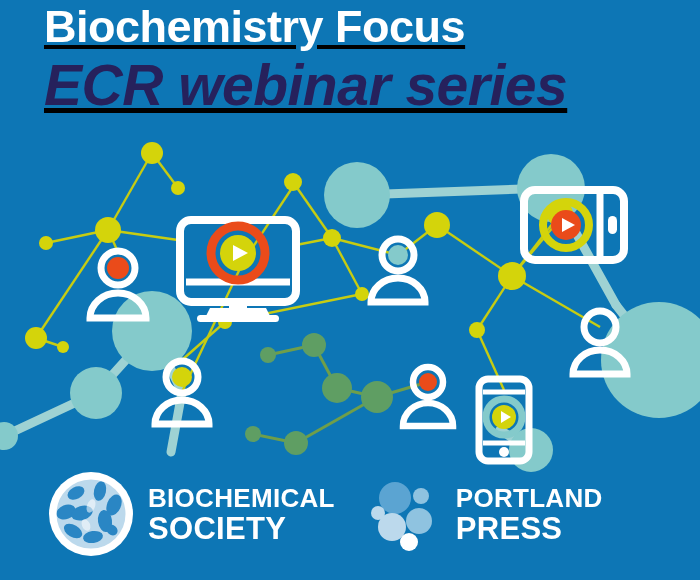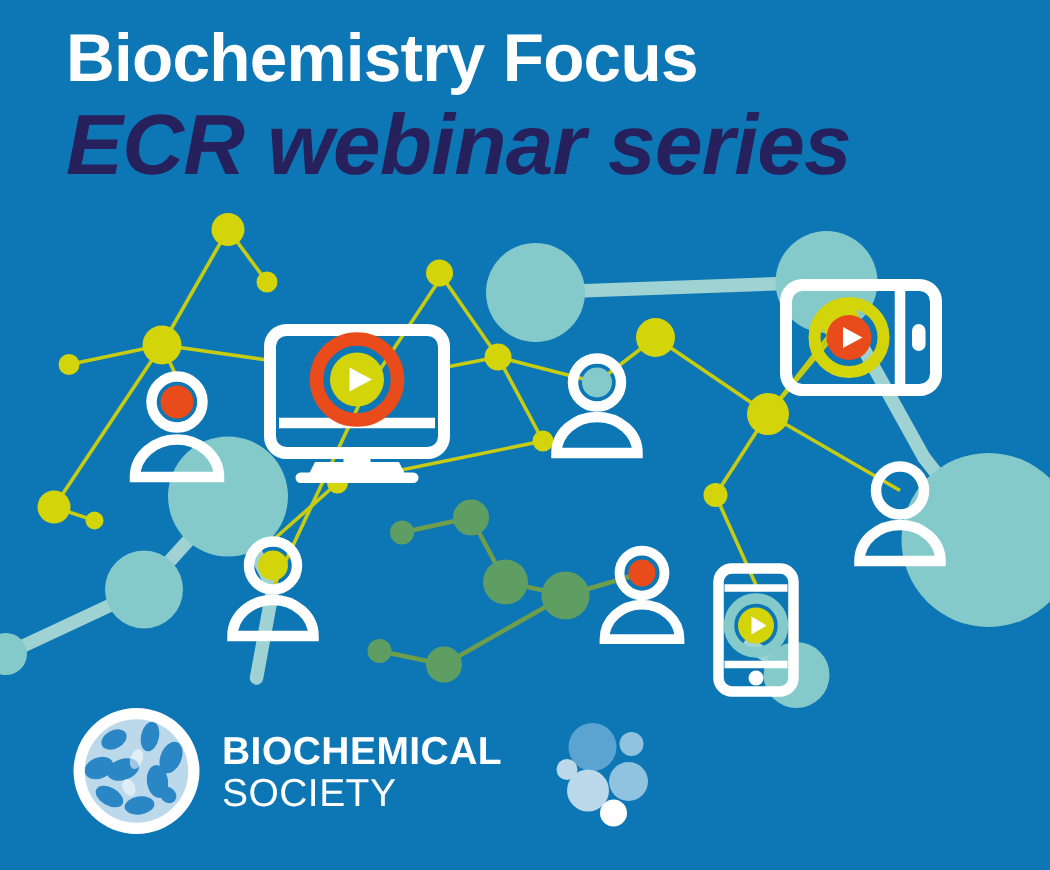--- a/index.html
+++ b/index.html
@@ -18,22 +18,23 @@
   #bg-svg {
     position: absolute;
     left: 0; top: 0;
     width: 700px;
     height: 580px;
     display: block;
   }
   .heading-block {
     position: absolute;
     left: 44px;
-    top: 16px;
+    top: 4px;
     z-index: 5;
+    text-decoration: underline;
   }
   .title-line1 {
     font-size: 45px;
     font-weight: bold;
     color: #ffffff;
     letter-spacing: -0.5px;
     line-height: 1.0;
     margin: 0;
     white-space: nowrap;
   }
@@ -73,22 +74,22 @@
     line-height: 1.0;
   }
   .logo-text .lt-top {
     display: block;
     font-size: 26px;
     font-weight: bold;
     letter-spacing: 0.3px;
   }
   .logo-text .lt-bot {
     display: block;
-    font-size: 26px;
-    font-weight: normal;
+    font-size: 31px;
+    font-weight: bold;
     letter-spacing: 0.3px;
     margin-top: 2px;
   }
   .logo-portland .logo-text { margin-left: 12px; }
 </style>
 </head>
 <body>
 
 <div id="poster">
 
@@ -268,17 +269,21 @@
 
     <div class="logo-unit logo-portland">
       <svg class="logo-mark" width="76" height="76" viewBox="0 0 76 76">
         <circle cx="27" cy="22" r="16" fill="#5ba4d2"></circle>
         <circle cx="53" cy="20" r="8" fill="#8fc3e0"></circle>
         <circle cx="10" cy="37" r="7" fill="#bcd9ec"></circle>
         <circle cx="51" cy="45" r="13" fill="#8fc3e0"></circle>
         <circle cx="24" cy="51" r="14" fill="#bcd9ec"></circle>
         <circle cx="41" cy="66" r="9" fill="#ffffff"></circle>
       </svg>
+      <div class="logo-text">
+        <span class="lt-top">PORTLAND</span>
+        <span class="lt-bot">PRESS</span>
+      </div>
     </div>
 
   </div>
 
 </div>
 
 </body></html>

